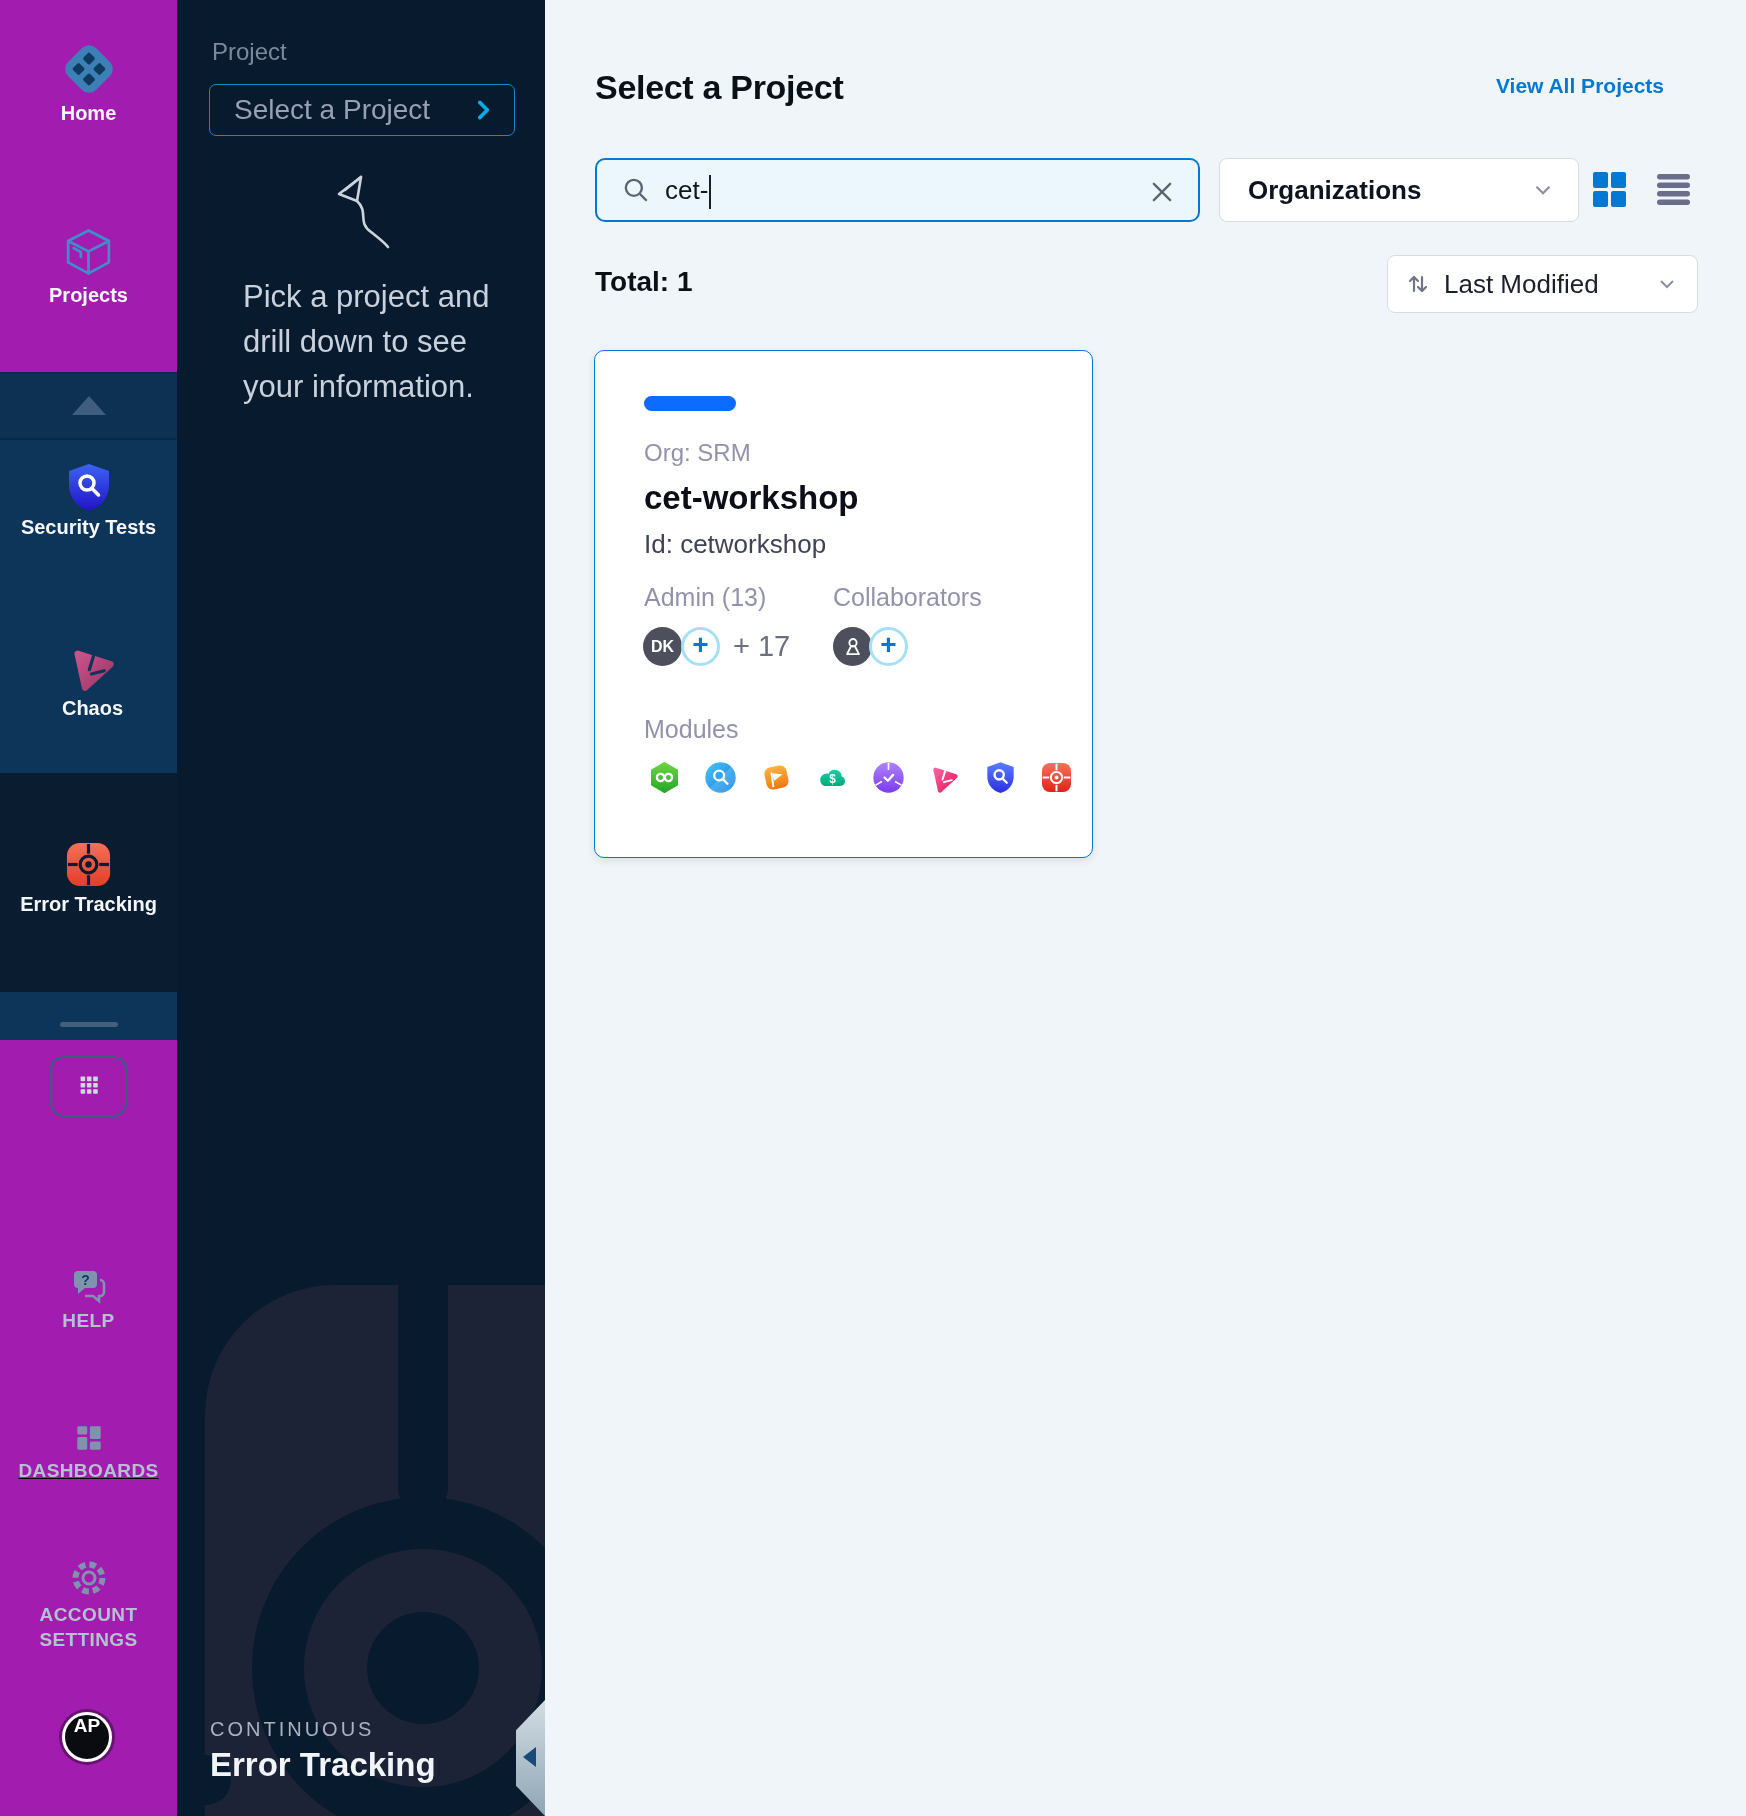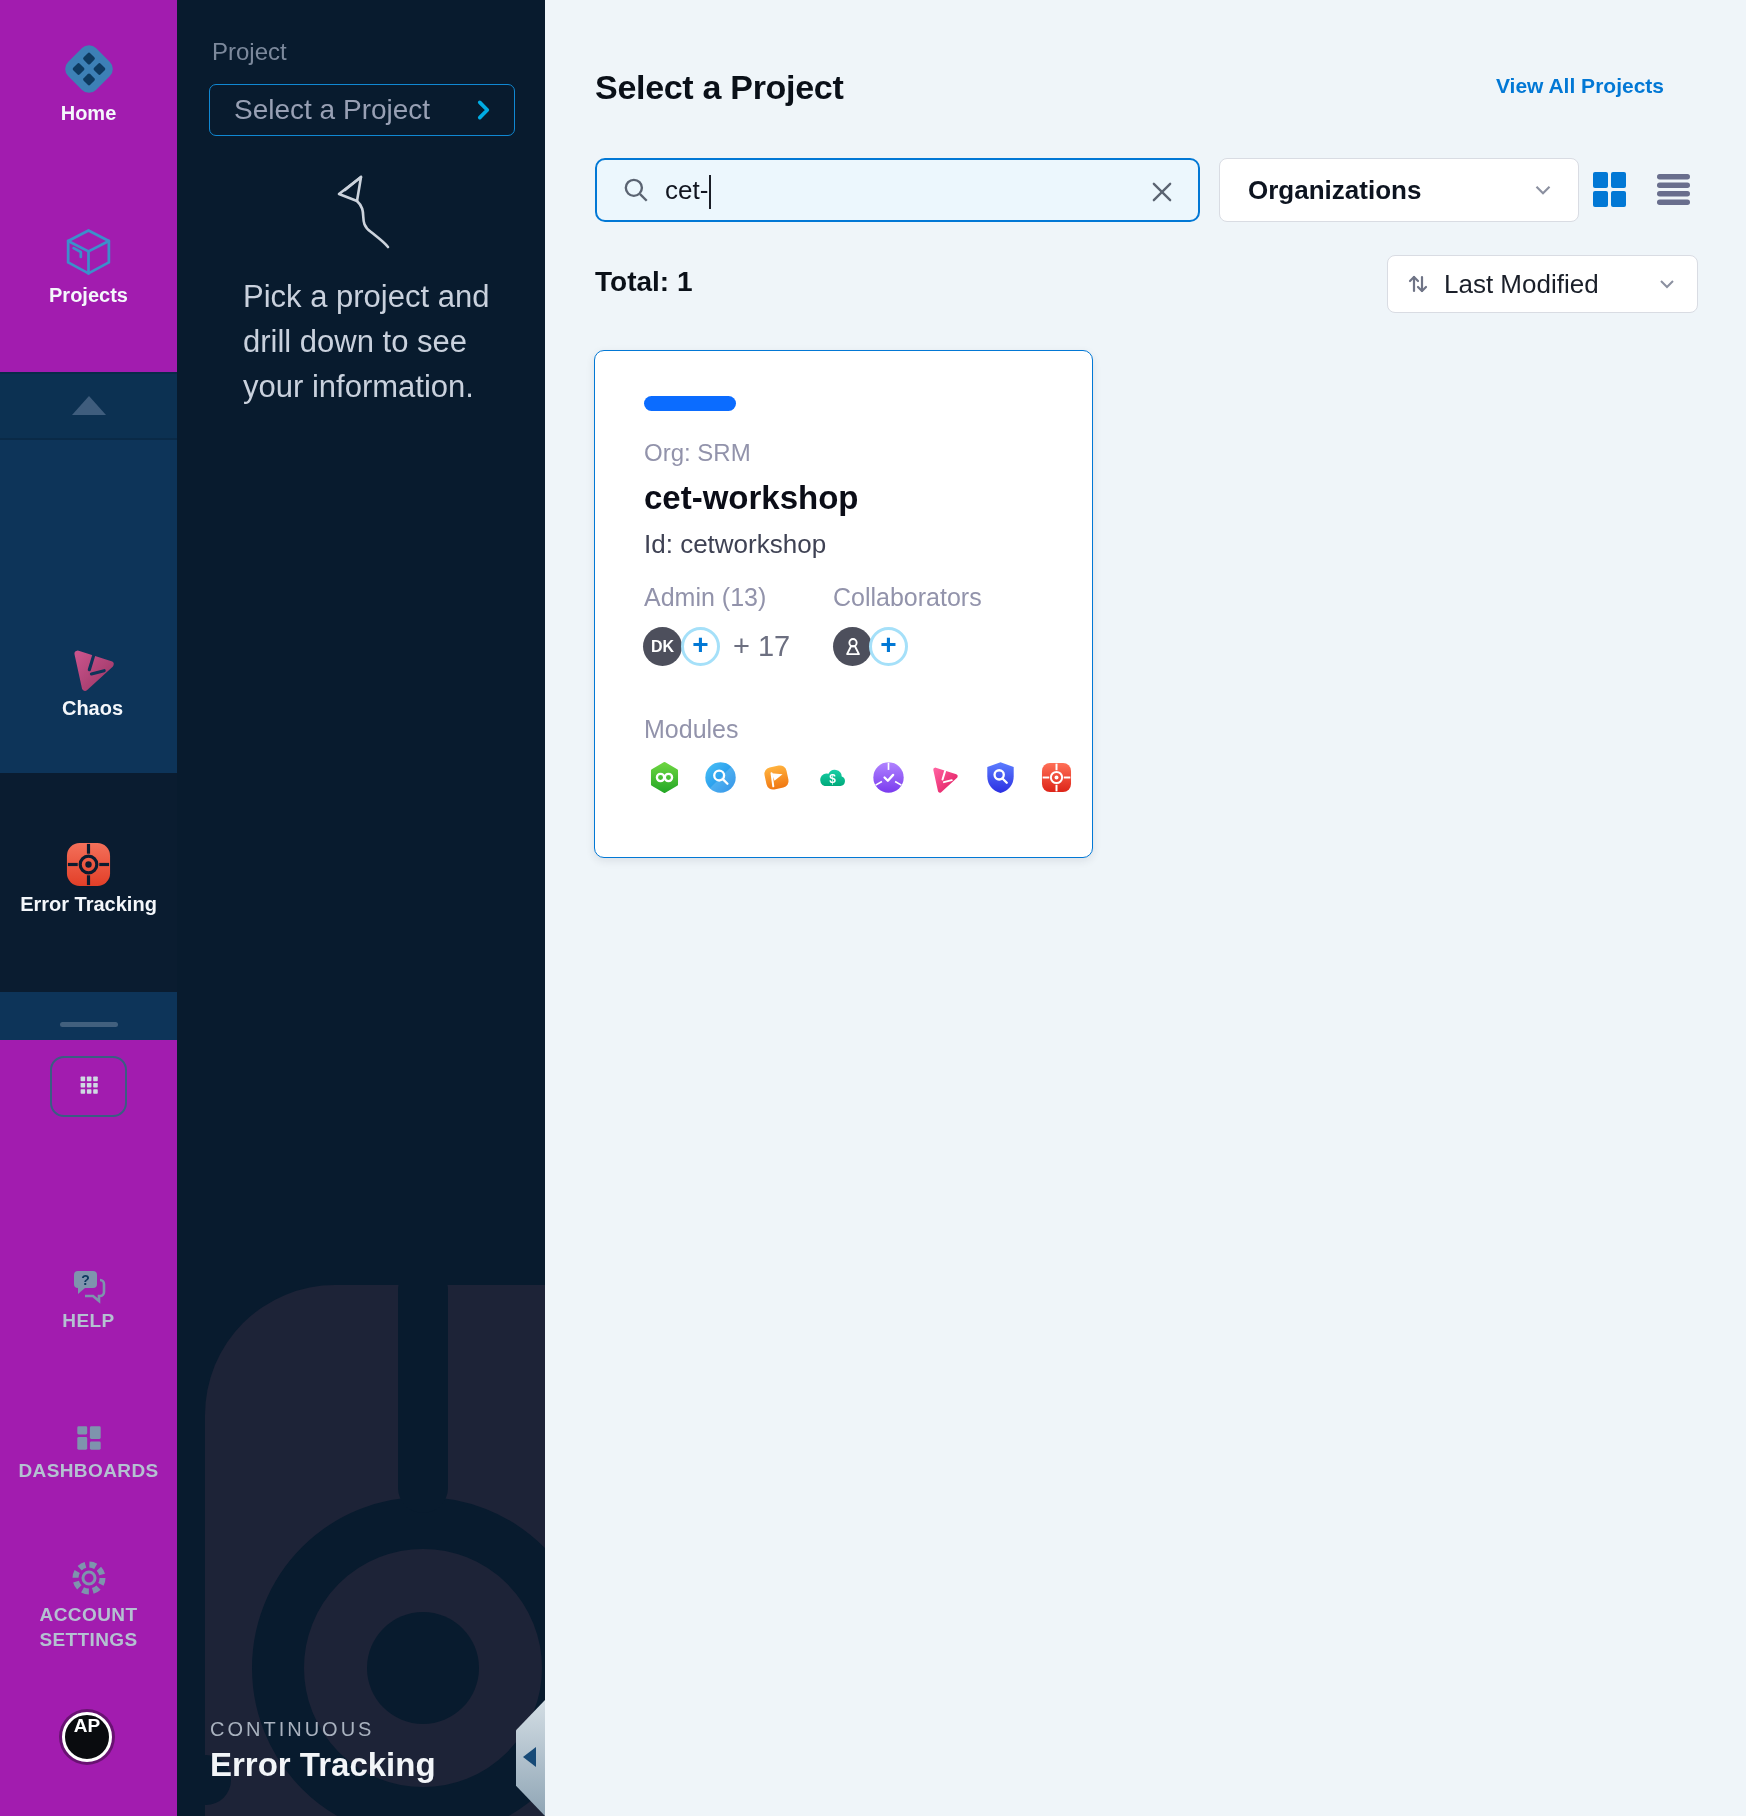--- a/index.html
+++ b/index.html
@@ -100,20 +100,36 @@
         </svg>
       </span>
       <span class="sb-label">Projects</span>
     </div>
 
     <div class="sb-divider" style="top:372px;"></div>
     <div class="sb-strip" style="top:374px; height:64px;"></div>
     <div class="tri-up" style="top:396px;"></div>
     <div class="sb-divider" style="top:438px;"></div>
 
+    <div class="sb-item" style="top:462px;">
+      <span class="sb-icon">
+        <svg width="50" height="50" viewBox="0 0 100 100">
+          <defs>
+              <linearGradient id="sbShield" x1="0" y1="0" x2="0" y2="1">
+                <stop offset="0" stop-color="#3c63f0"></stop>
+                <stop offset="1" stop-color="#2313c9"></stop>
+              </linearGradient>
+            </defs>
+          <path d="M50 4 L90 18 V46 C90 72 74 90 50 97 C26 90 10 72 10 46 V18 Z" fill="url(#sbShield)"></path>
+          <circle cx="46" cy="42" r="14" fill="none" stroke="#fff" stroke-width="7"></circle>
+          <line x1="56" y1="53" x2="69" y2="66" stroke="#fff" stroke-width="7" stroke-linecap="round"></line>
+        </svg>
+      </span>
+      <span class="sb-label">Security Tests</span>
+    </div>
 
     <div class="sb-item" style="top:640px;padding-left:8px;">
       <span class="sb-icon">
         <svg width="53" height="53" viewBox="0 0 100 100">
           <defs>
               <linearGradient id="sbChaos" x1="0" y1="0" x2="1" y2="1">
                 <stop offset="0" stop-color="#c9538b"></stop>
                 <stop offset="1" stop-color="#9c3766"></stop>
               </linearGradient>
             </defs>
@@ -173,21 +189,21 @@
         <svg width="40" height="40" viewBox="0 0 40 40">
           <rect x="5" y="5" width="23" height="17" rx="4" fill="#7e94ad"></rect>
           <path d="M9 22 L9 28 L16 22 Z" fill="#7e94ad"></path>
           <text x="16.5" y="18.5" font-size="14" font-weight="bold" fill="#0e3a60" text-anchor="middle" font-family="Liberation Sans, sans-serif">?</text>
           <path d="M31 14 a4 4 0 0 1 4 4 v8 a4 4 0 0 1 -4 4 h-1 v5 l-6 -5 h-8" fill="none" stroke="#7e94ad" stroke-width="2.6"></path>
         </svg>
       </span>
       <span class="sb-label-dim">HELP</span>
     </div>
 
-    <div class="sb-item" style="top:1420px;">
+    <div class="sb-item" style="top:1420px;text-decoration:underline;">
       <span class="sb-icon">
         <svg width="36" height="36" viewBox="0 0 40 40" fill="#7e94ad">
           <rect x="7" y="7" width="11" height="9" rx="1.5"></rect>
           <rect x="21" y="7" width="12" height="14" rx="1.5"></rect>
           <rect x="7" y="19" width="11" height="14" rx="1.5"></rect>
           <rect x="21" y="24" width="12" height="9" rx="1.5"></rect>
         </svg>
       </span>
       <span class="sb-label-dim">DASHBOARDS</span>
     </div>

